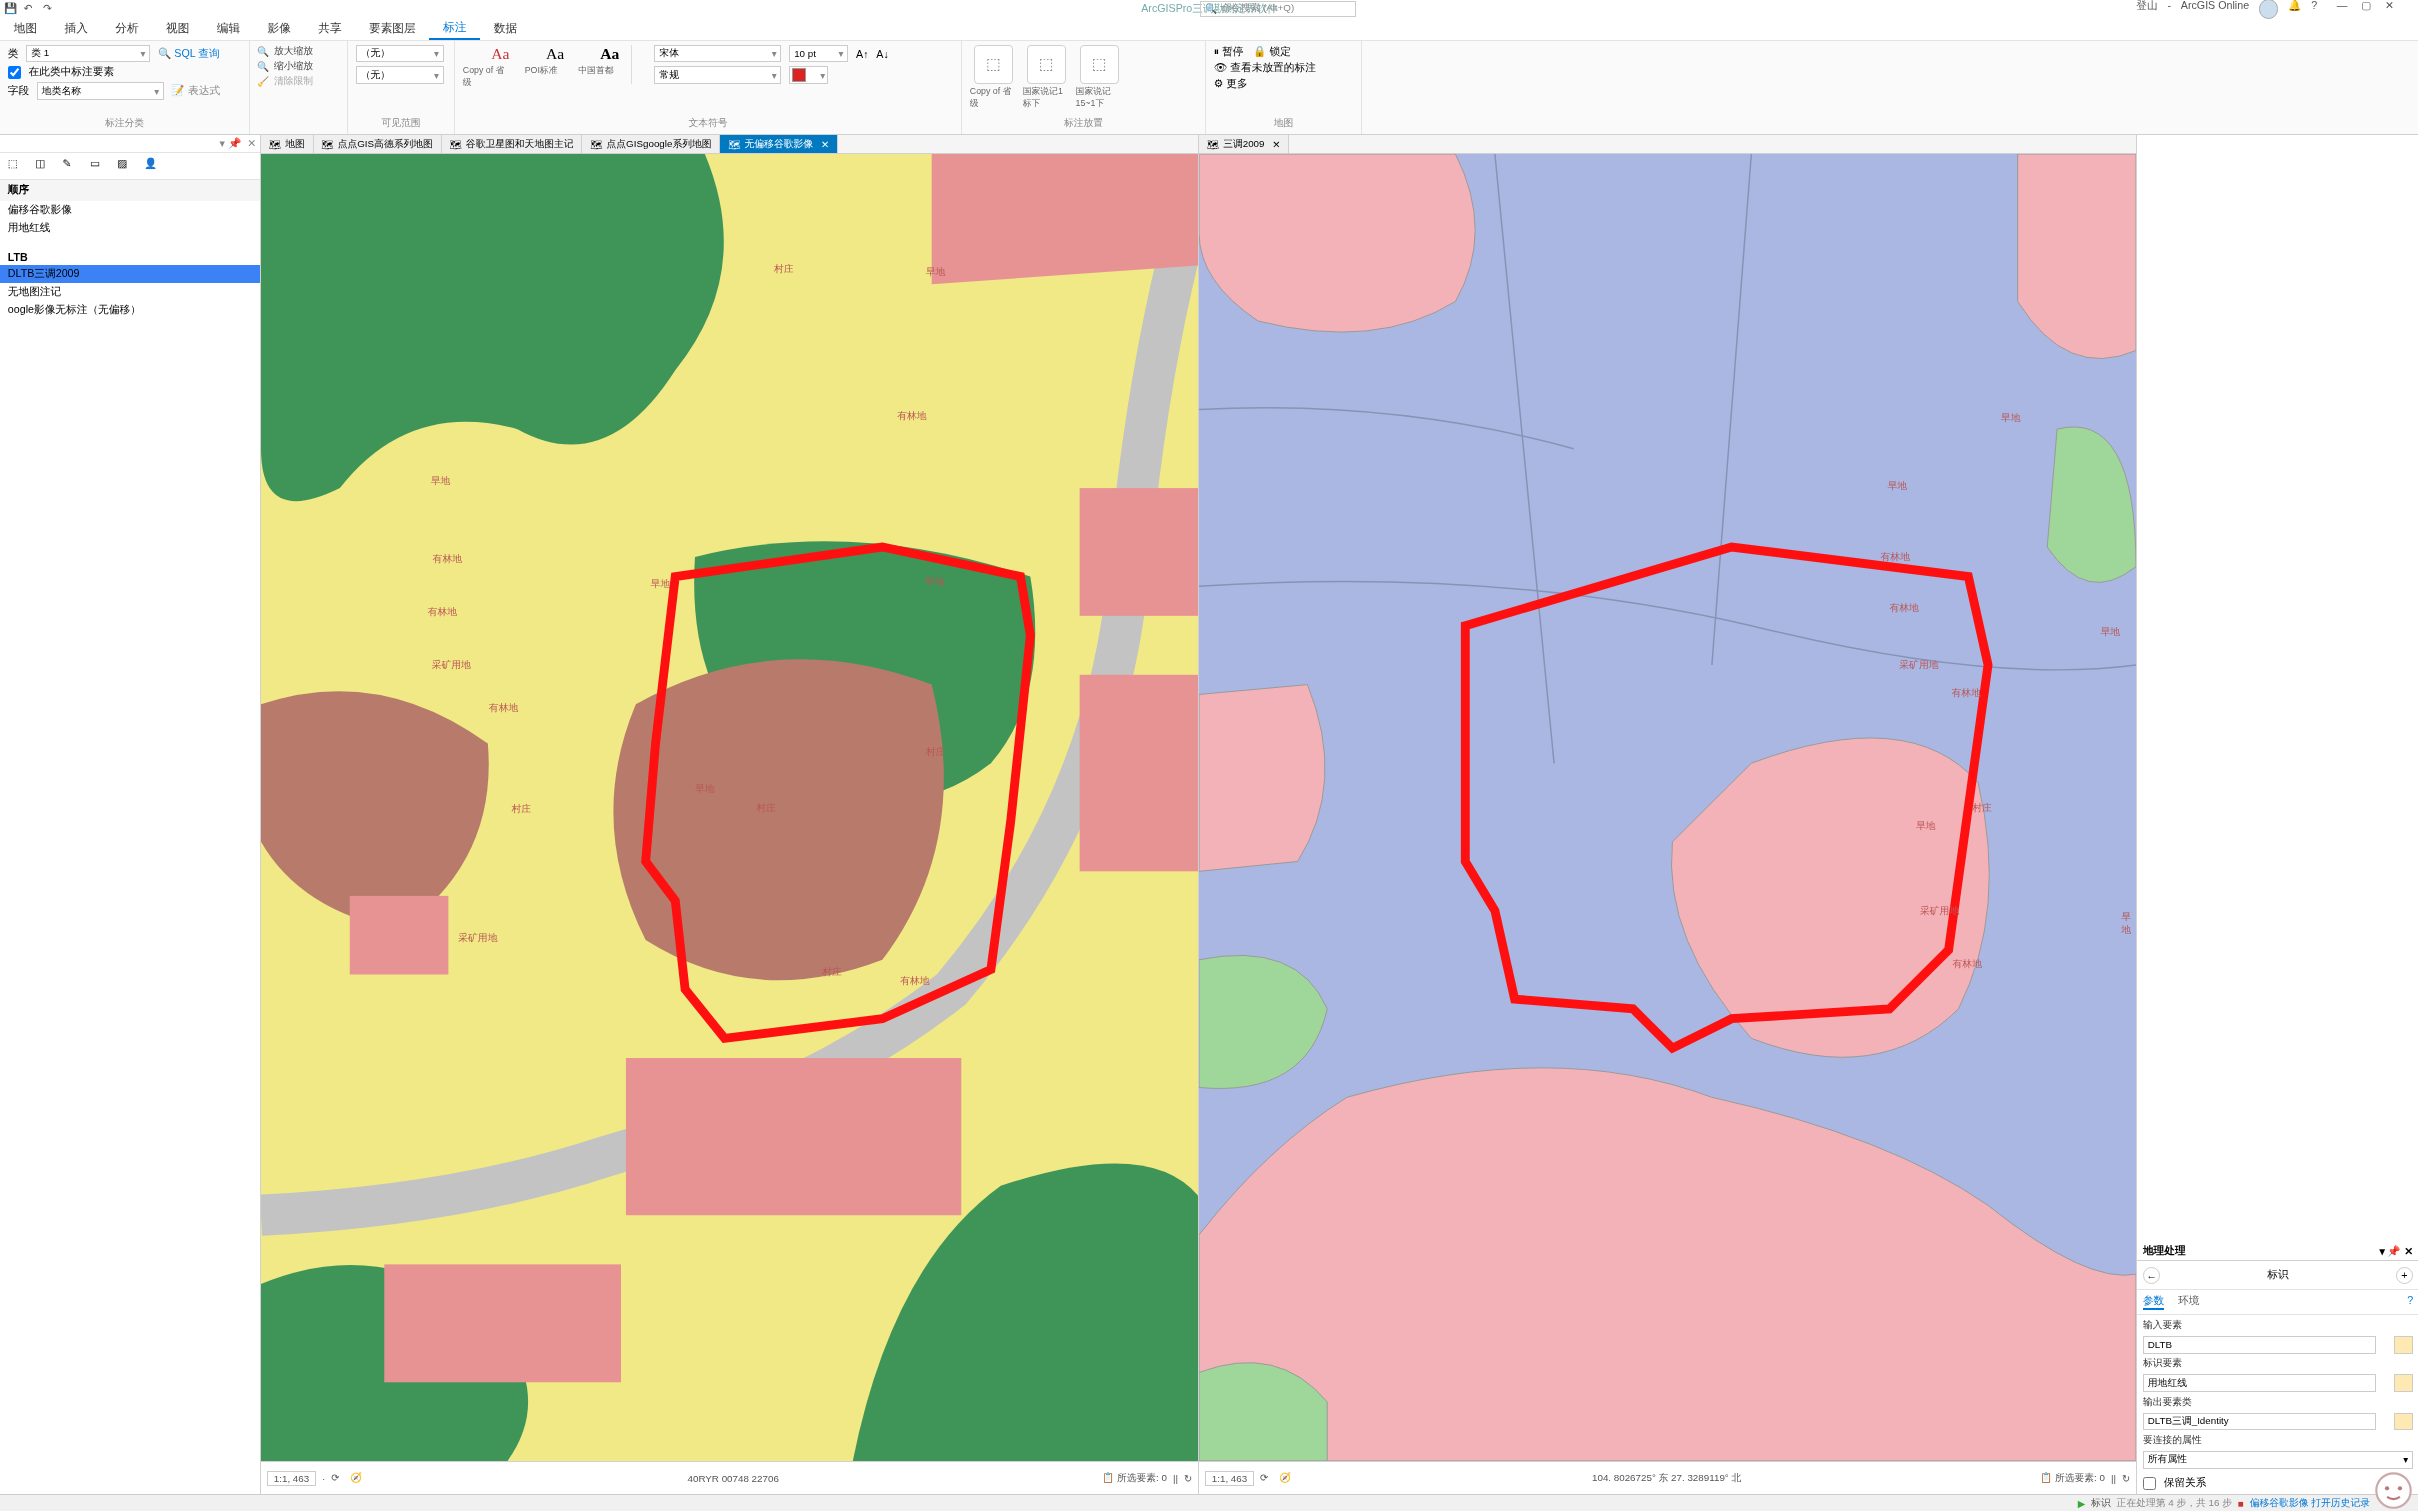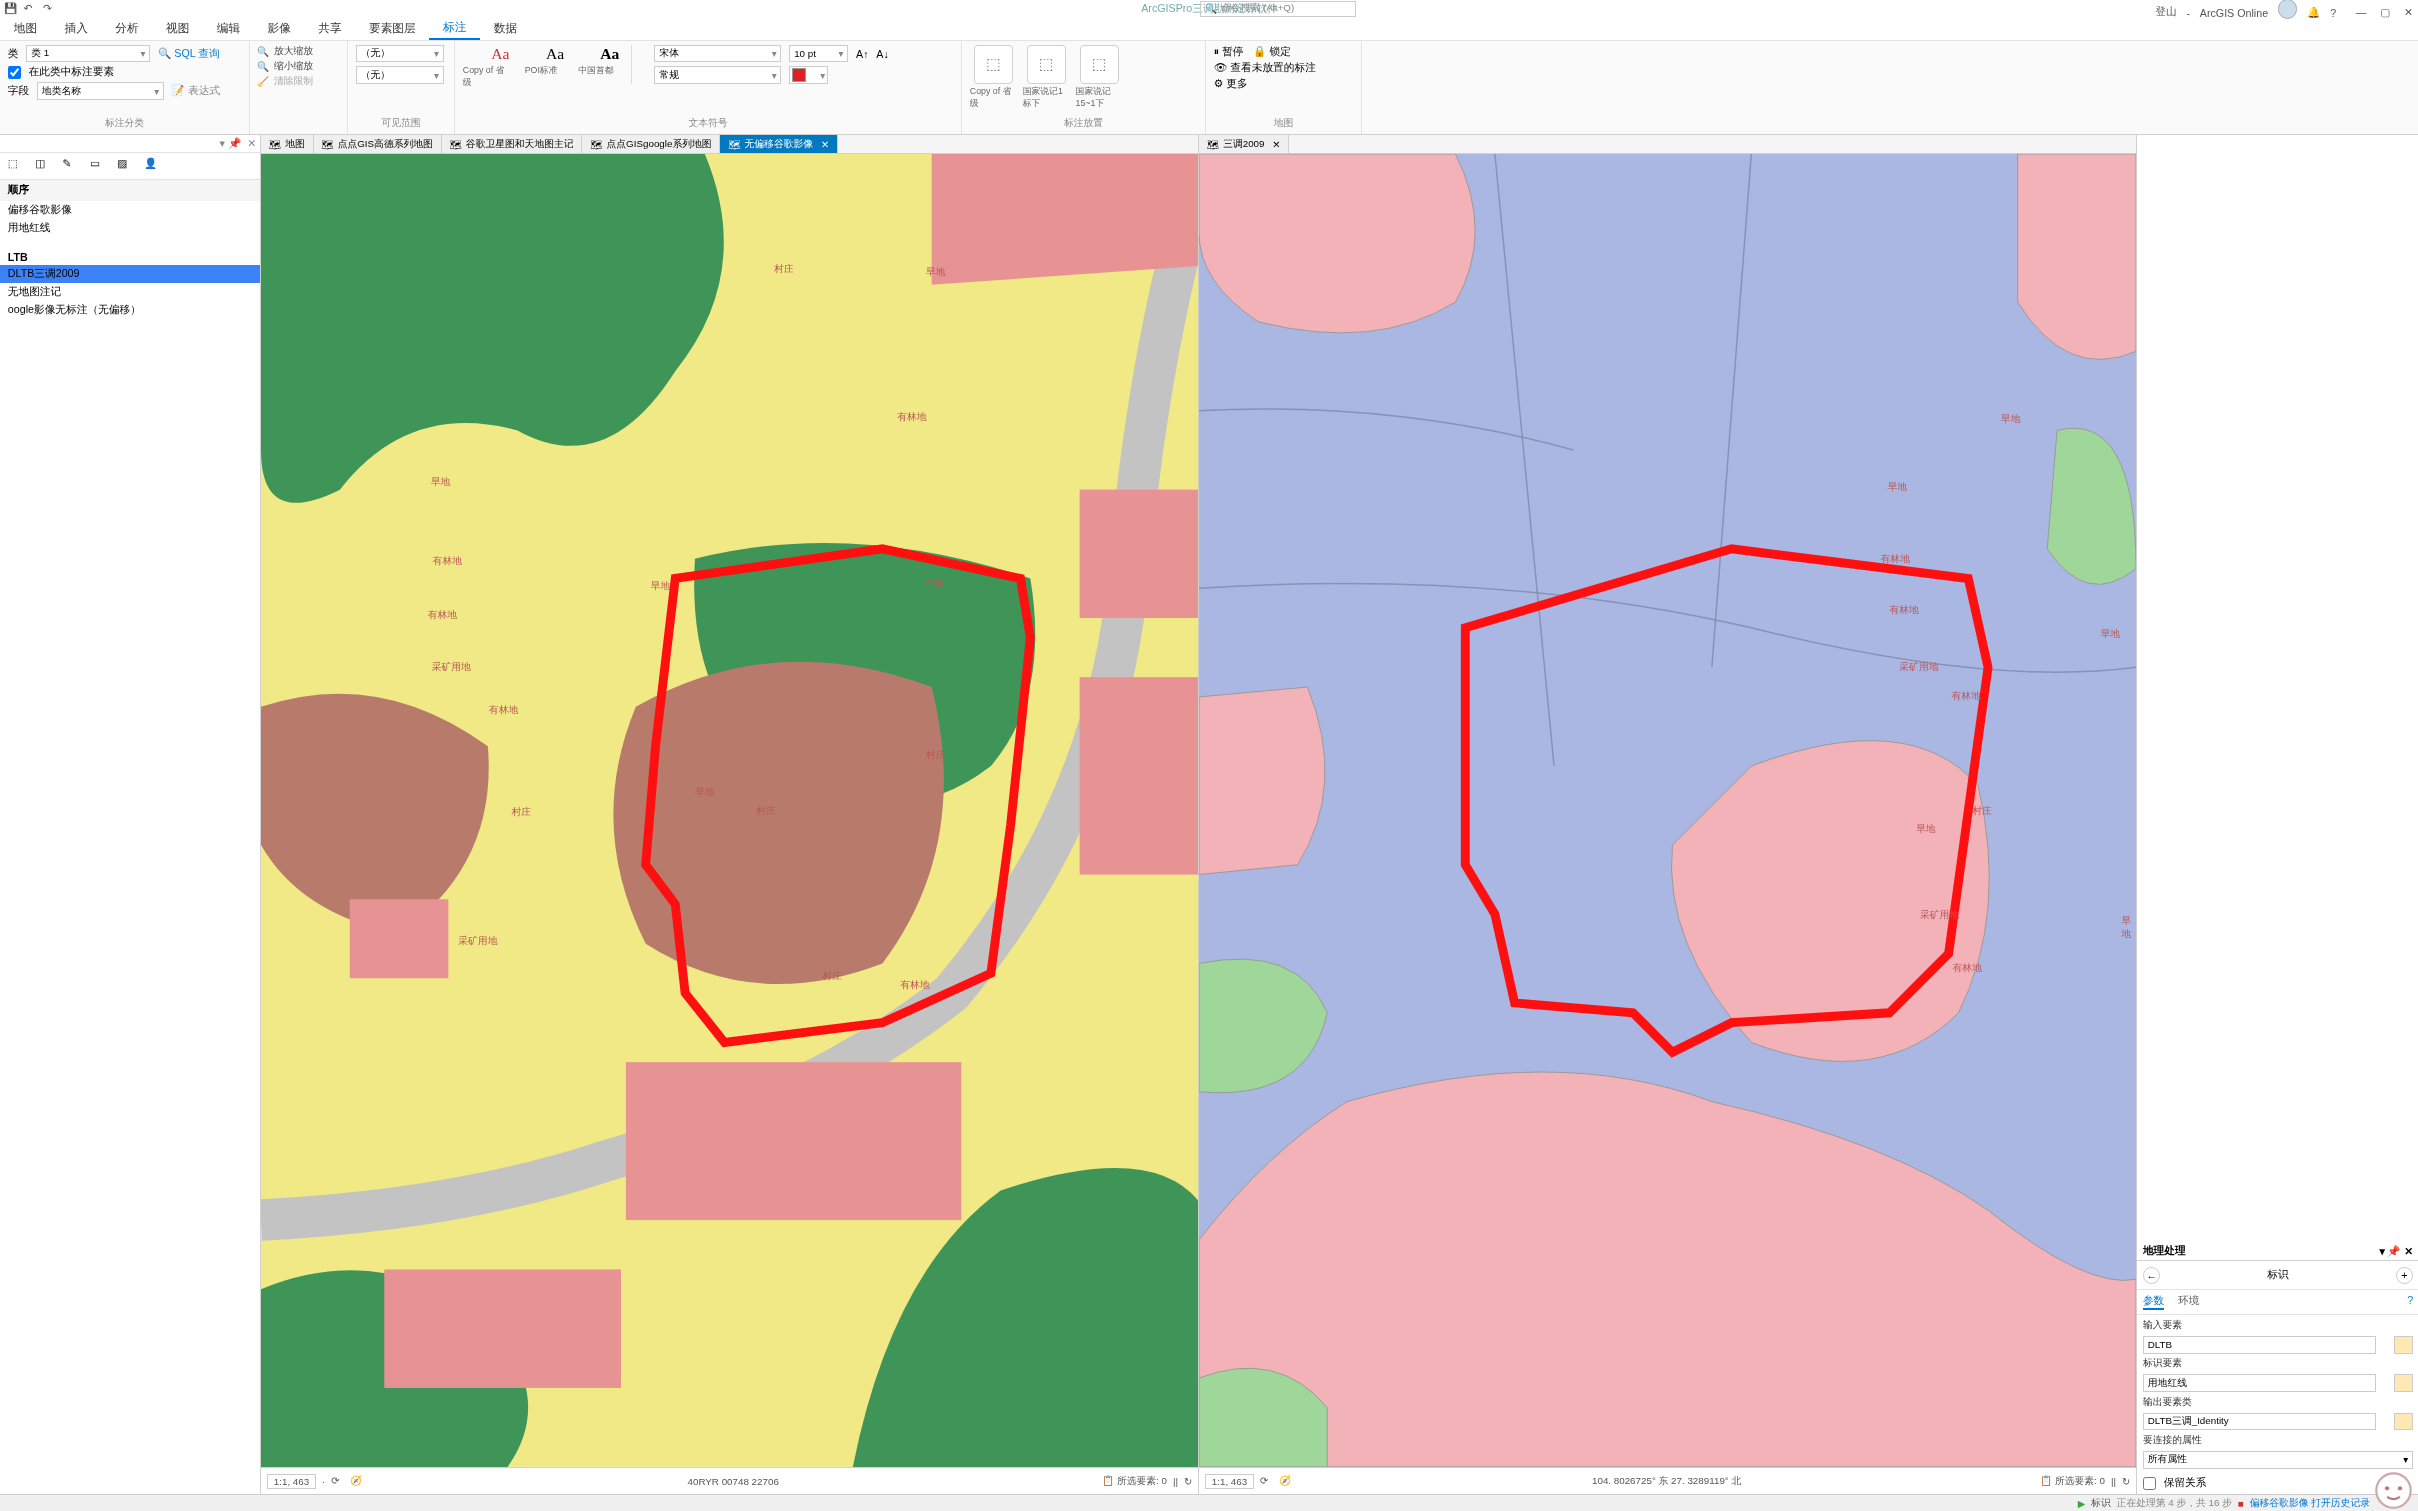--- a/index.html
+++ b/index.html
@@ -4,21 +4,21 @@
 <style>
 * { box-sizing: border-box; margin: 0; padding: 0; font-family: "Microsoft YaHei", sans-serif; }
 html, body { width: 2419px; height: 1512px; overflow: hidden; background: #f5f5f5; }
 
 
 .title-bar { height: 17.6px; background: #fff; display: flex; align-items: center; font-size: 10.7px; color: #555; position: relative; }
 .qat { position: absolute; left: 3.9px; display: flex; gap: 5.9px; align-items: center; }
 .qat .icon { width: 13.7px; height: 13.7px; display: inline-block; }
 .title-center { position: absolute; left: 50%; transform: translateX(-50%); color: #7aa; }
 .search-global { position: absolute; left: 1200px; width: 156px; height: 15.6px; border: 1px solid #ccc; font-size: 9.8px; padding: 0 3.9px; color: #888; display:flex; align-items:center; }
-.title-right { position: absolute; right: 6px; display: flex; gap: 9.8px; align-items: flex-end; }
+.title-right { position: absolute; right: 25px; display: flex; gap: 9.8px; align-items: flex-start; }
 .title-right .avatar { width: 19.5px; height: 19.5px; border-radius: 50%; background: #cde; border:1px solid #aaa; }
 .win-btns { display: flex; gap: 13.7px; margin-left: 9.8px; }
 
 
 .ribbon-tabs { height: 23.4px; background: #fff; display: flex; align-items: center; font-size: 11.7px; border-bottom: 1px solid #e3e3e3; }
 .ribbon-tabs .tab { padding: 0 13.7px; height: 100%; display: flex; align-items: center; cursor: pointer; color: #333; }
 .ribbon-tabs .tab.active { color: #0078d7; border-bottom: 2px solid #0078d7; }
 
 
 .ribbon { height: 94px; background: #fafafa; border-bottom: 1px solid #d0d0d0; display: flex; font-size: 10.7px; }
@@ -52,21 +52,21 @@
 .map-pane { flex: 1; display: flex; flex-direction: column; position: relative; }
 .map-pane:first-child { border-right: 1px solid #d0d0d0; }
 .view-tabs { height: 19.5px; background: #f5f5f5; display: flex; align-items: center; font-size: 9.8px; border-bottom: 1px solid #d0d0d0; overflow: hidden; }
 .view-tab { padding: 0 7.8px; height: 100%; display: flex; align-items: center; gap: 3.9px; border-right: 1px solid #d0d0d0; cursor: pointer; background: #efefef; white-space: nowrap; }
 .view-tab.active { background: #0079c1; color: #fff; }
 .view-tab .close { margin-left: 3.9px; }
 .map-canvas { flex: 1; position: relative; overflow: hidden; }
 .map-label { position: absolute; font-size: 9.8px; color: #b55; pointer-events: none; }
 
 
-.map-status { height: 27px; background: #fff; border-top: 1px solid #d0d0d0; display: flex; align-items: center; font-size: 9.8px; color: #555; padding: 0 5.9px; gap: 5.9px; }
+.map-status { height: 33px; background: #fff; border-top: 1px solid #d0d0d0; display: flex; align-items: center; font-size: 9.8px; color: #555; padding: 0 5.9px; gap: 5.9px; }
 .map-status .scale-box { border: 1px solid #ccc; padding: 0 5.9px; height: 14.6px; display:flex; align-items:center; }
 .map-status .sp { flex: 1; }
 .map-status .mini-icon { width: 13.7px; height: 13.7px; display:inline-block; }
 
 
 .right-panel { width: 283px; background: #fff; border-left: 1px solid #d0d0d0; display: flex; flex-direction: column; font-size: 10.7px; justify-content: flex-end; }
 .rp-title { height: 19.5px; border-bottom: 1px solid #d0d0d0; display: flex; align-items: center; padding: 0 5.9px; font-weight: bold; justify-content: space-between; }
 .rp-tool-row { height: 29px; display: flex; align-items: center; justify-content: space-between; padding: 0 5.9px; border-bottom: 1px solid #e3e3e3; }
 .rp-tabs { display: flex; gap: 13.7px; padding: 3.9px 5.9px; font-size: 10.7px; border-bottom: 1px solid #e3e3e3; }
 .rp-tabs .t { cursor: pointer; color: #555; }

